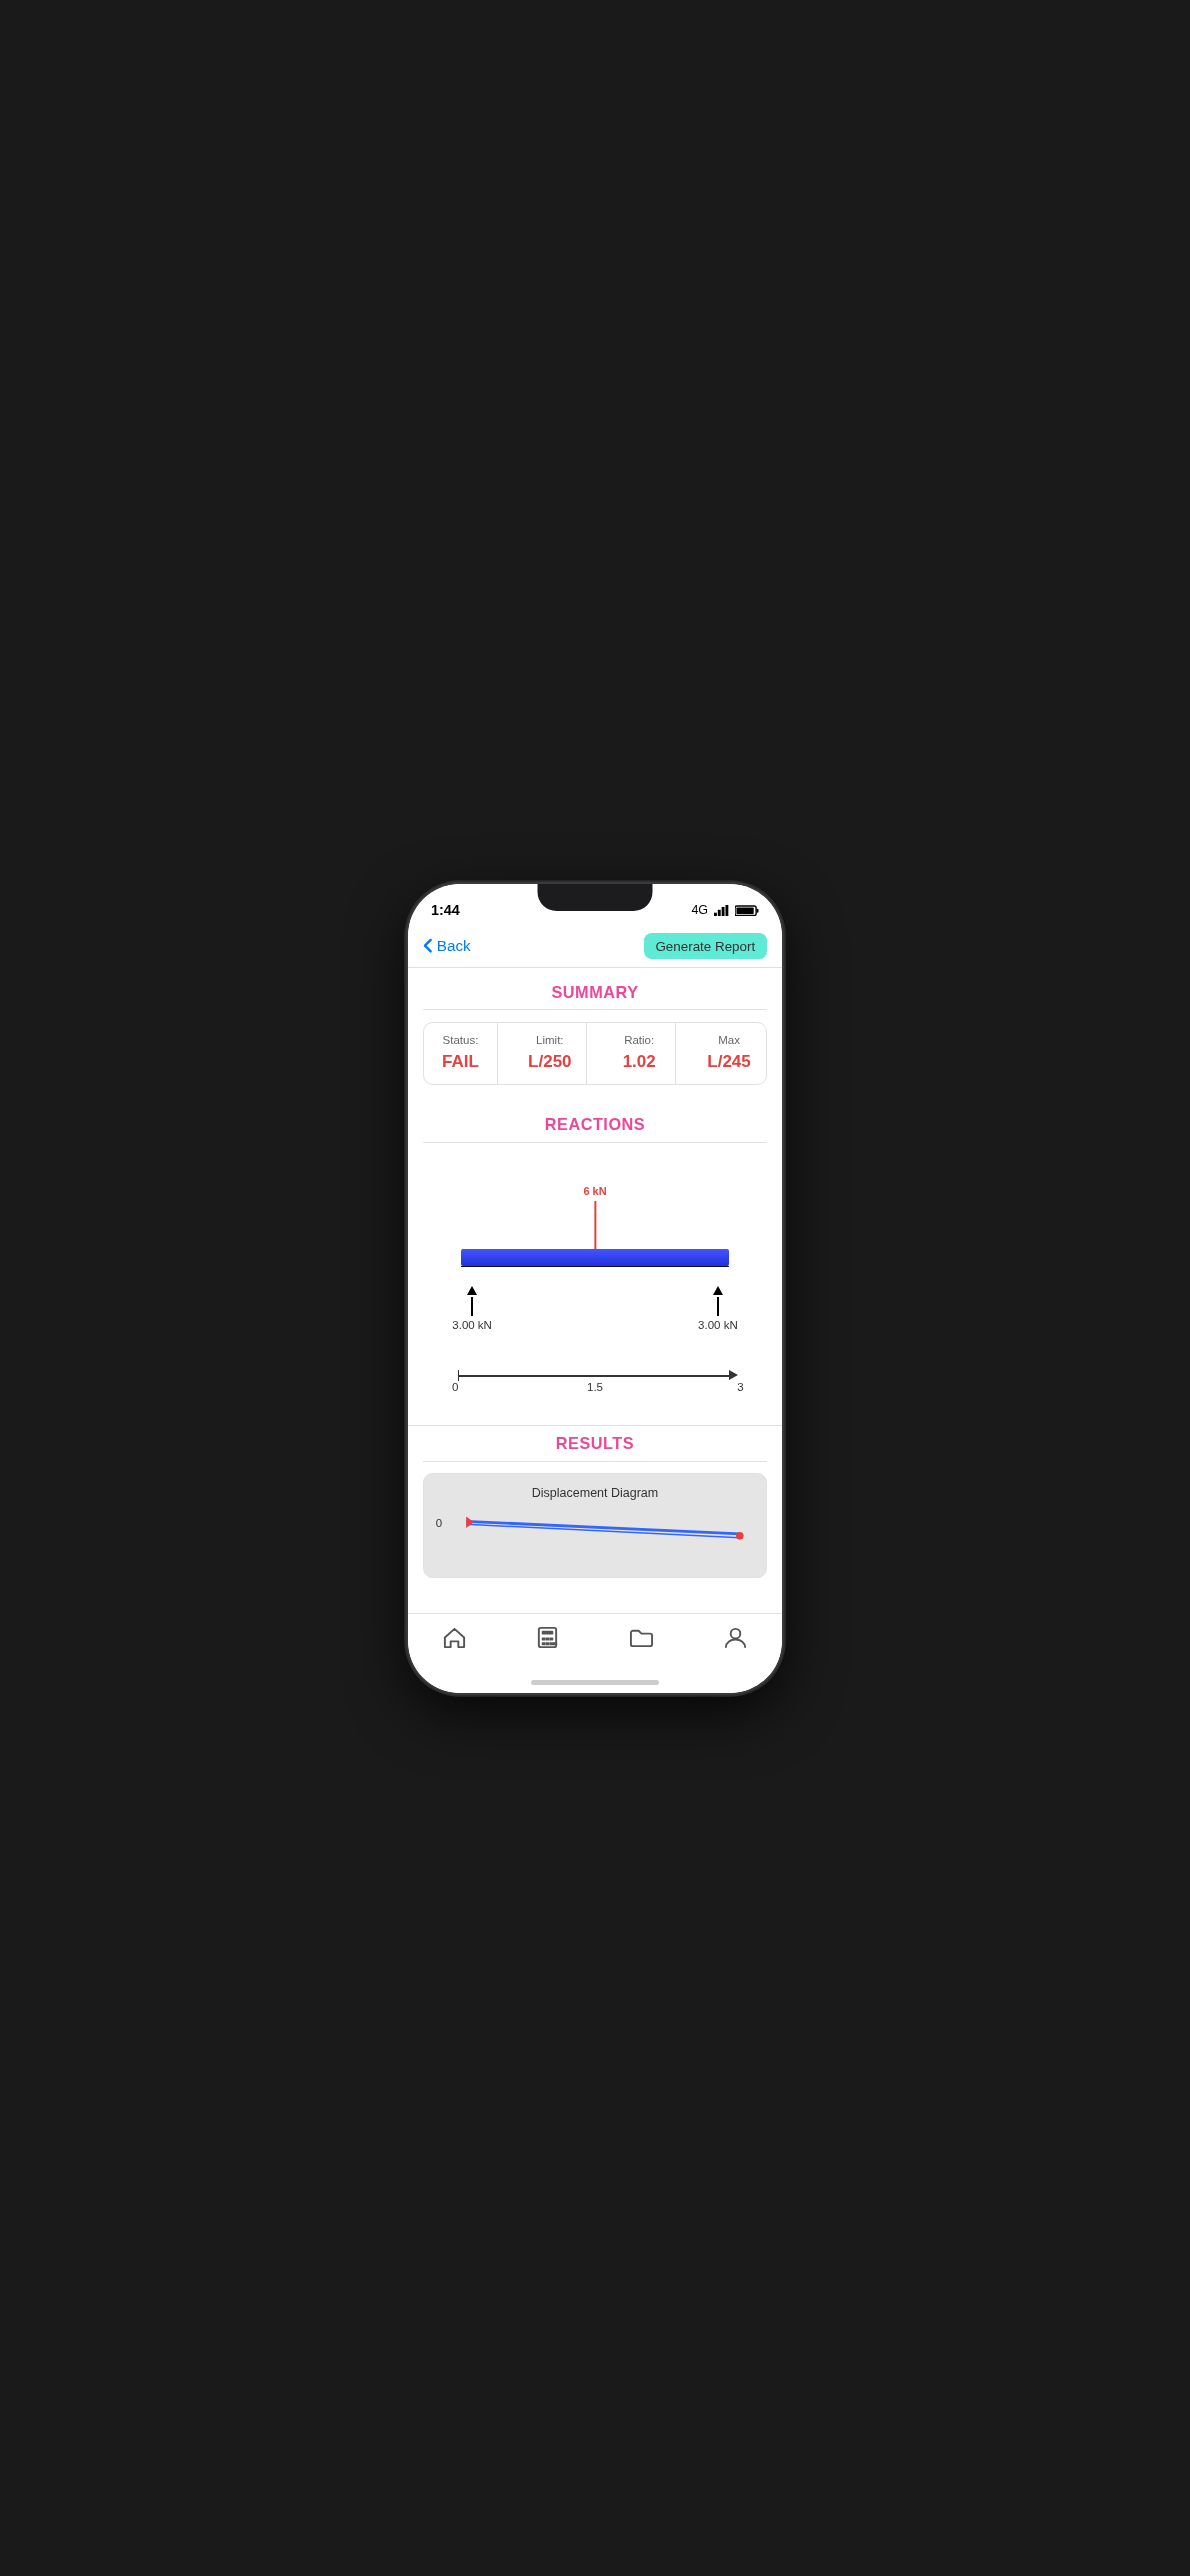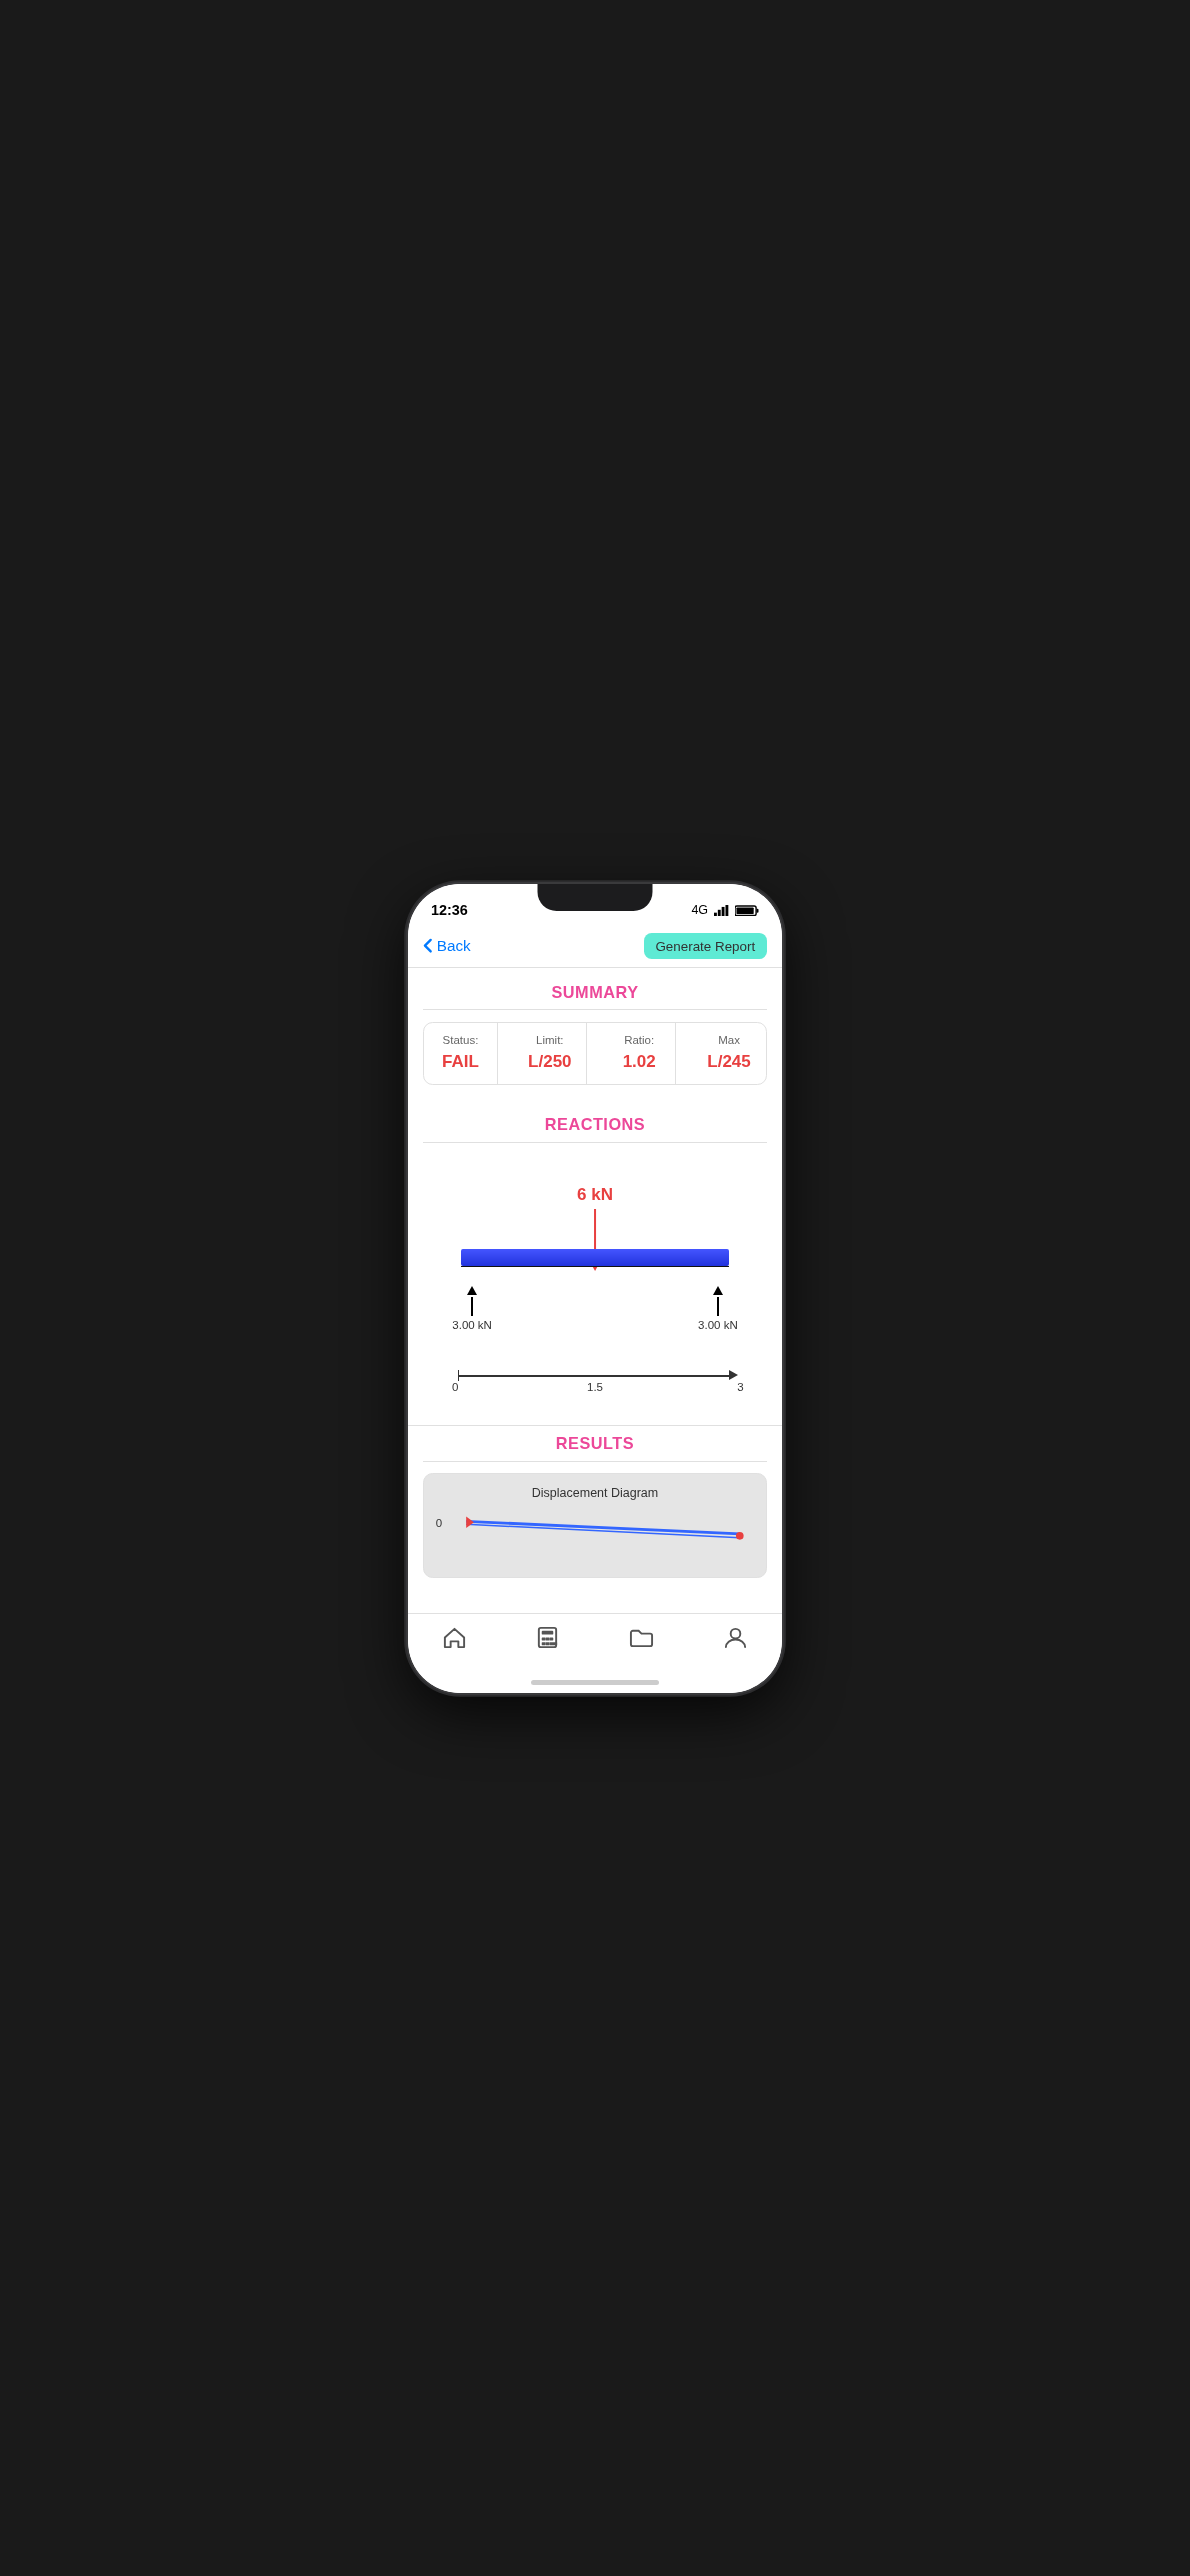--- a/index.html
+++ b/index.html
@@ -224,21 +224,21 @@
       background: #e84040;
     }
     .force-down-arrow {
       width: 0;
       height: 0;
       border-left: 5.8px solid transparent;
       border-right: 5.8px solid transparent;
       border-top: 9.6px solid #e84040;
     }
     .force-label-top {
-      font-size: 17px;
+      font-size: 11px;
       color: #e84040;
       font-weight: 600;
       margin-bottom: 3.8px;
     }
 
     .reaction-left {
       position: absolute;
       bottom: 19px;
       left: 29px;
       display: flex;
@@ -390,21 +390,21 @@
     }
   </style>
 </head>
 <body>
 
 <div class="phone-frame">
   <div class="notch"></div>
   <div class="phone-screen">
 
     <div class="status-bar">
-      <span class="status-time">12:36</span>
+      <span class="status-time">1:44</span>
       <div class="status-icons">
         <span>4G</span>
         <svg width="15.3" height="11.5" viewBox="0 0 16 12">
           <rect x="0" y="8" width="3" height="4" fill="#000"></rect>
           <rect x="4" y="5" width="3" height="7" fill="#000"></rect>
           <rect x="8" y="2" width="3" height="10" fill="#000"></rect>
           <rect x="12" y="0" width="3" height="12" fill="#000"></rect>
         </svg>
         <svg width="24" height="11.5" viewBox="0 0 25 12">
           <rect x="0" y="1" width="22" height="10" rx="2" fill="none" stroke="#000" stroke-width="1.5"></rect>

